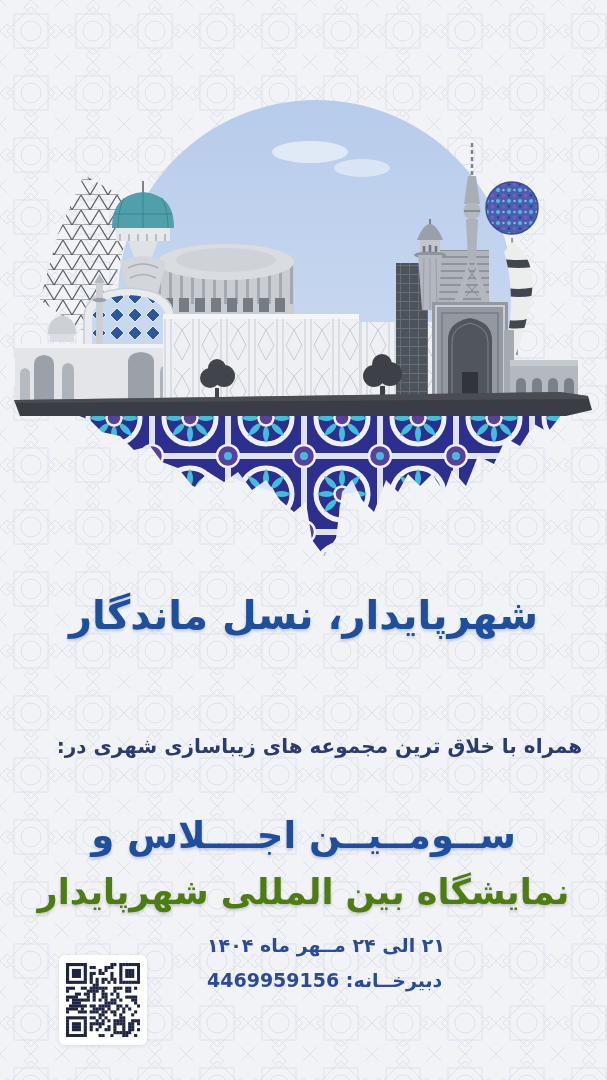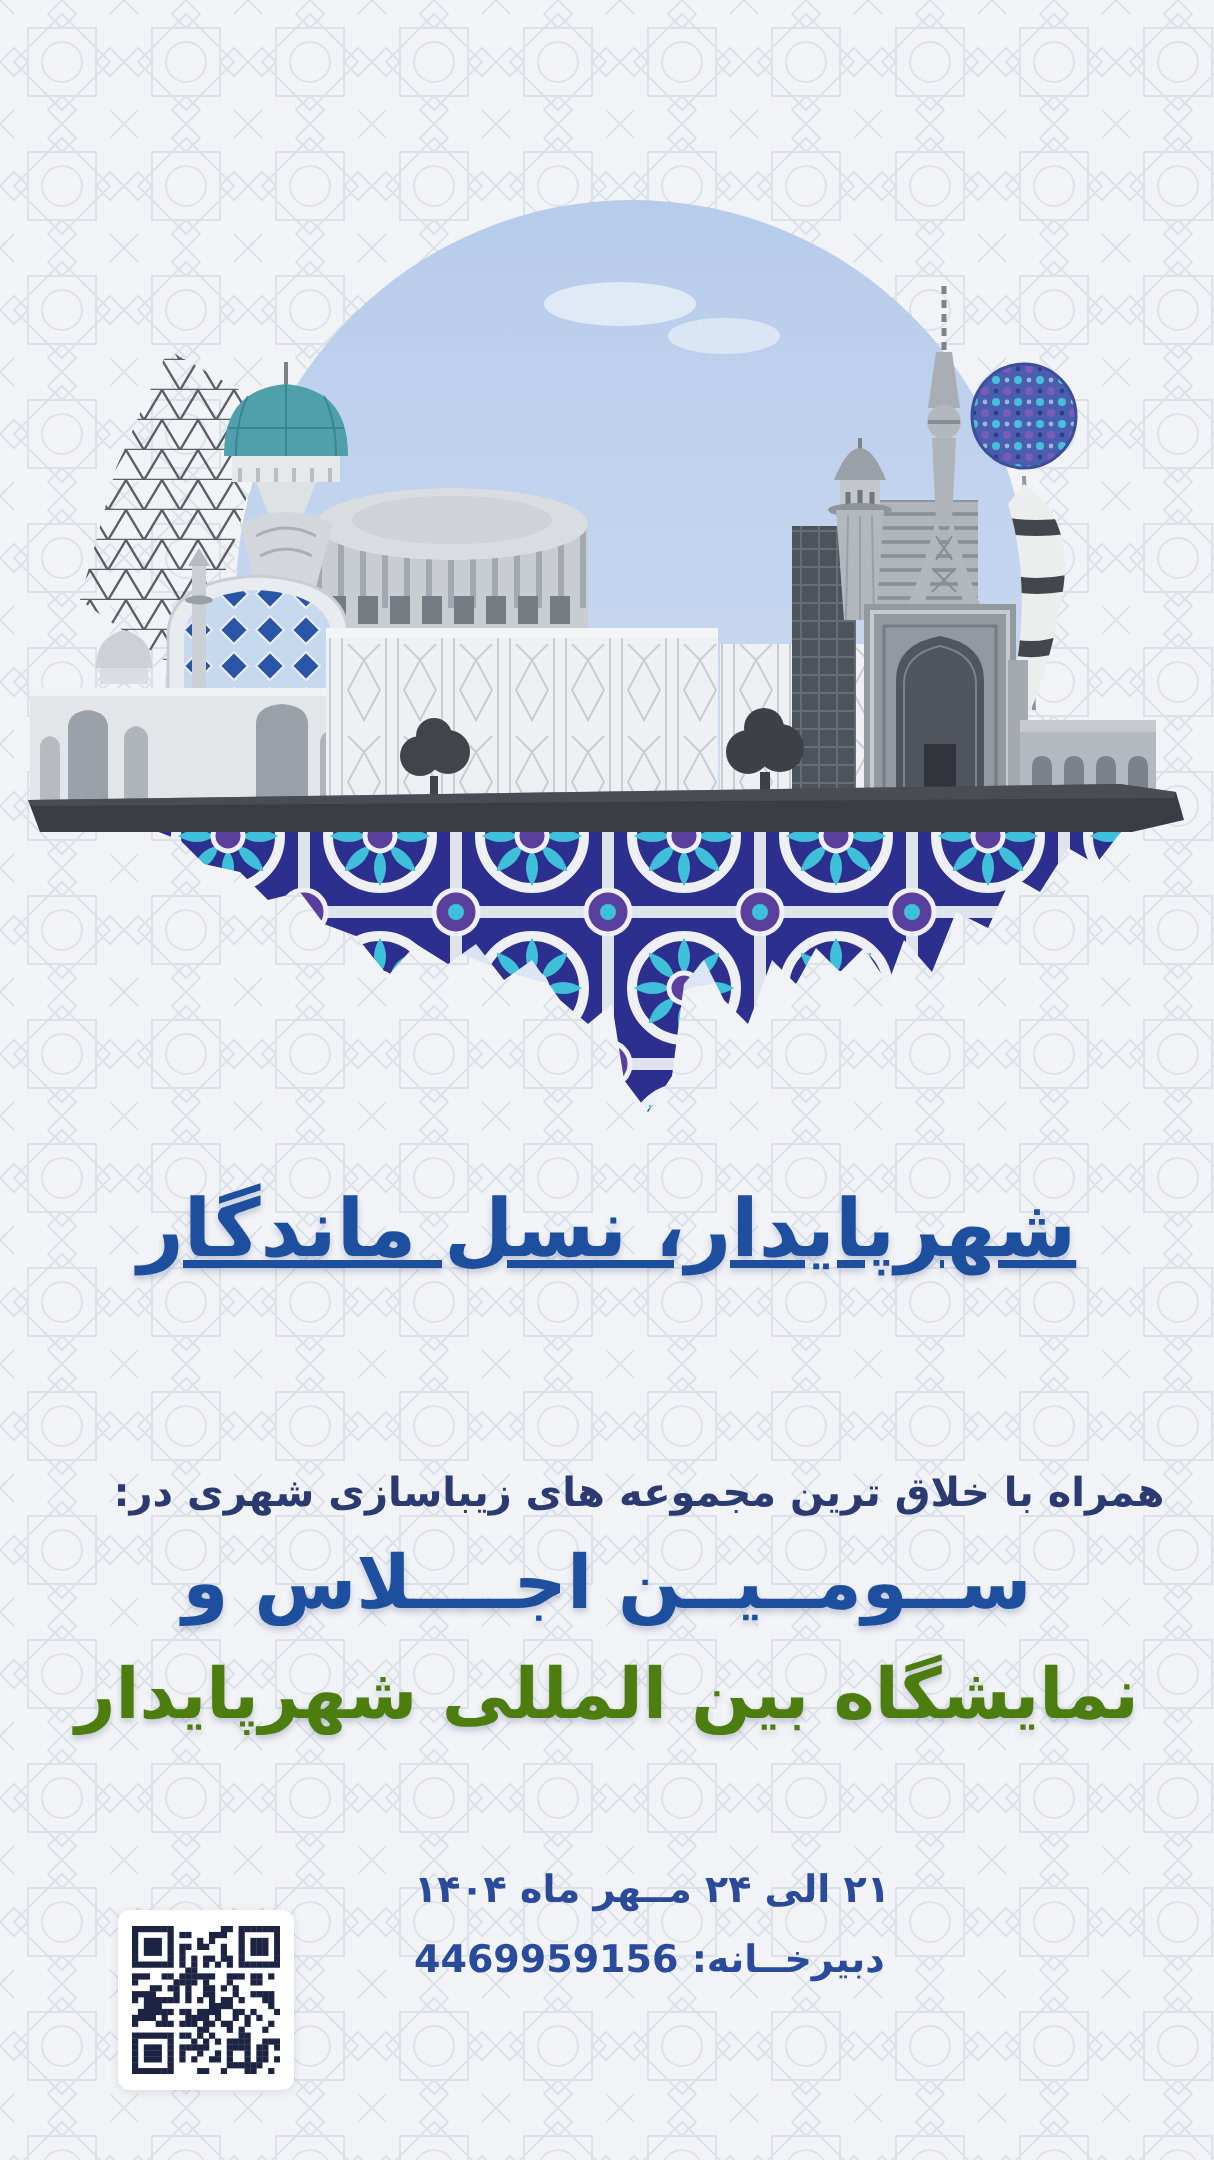--- a/index.html
+++ b/index.html
@@ -4,24 +4,24 @@
 <style>
   html,body{margin:0;padding:0;}
   body{
     width:607px;height:1080px;position:relative;overflow:hidden;
     background:#f2f3f6;
     font-family:"DejaVu Sans",sans-serif;
   }
   .layer{position:absolute;left:0;top:0;}
   #bg-pattern{z-index:0;}
   #collage{z-index:1;}
-  .txt{position:absolute;left:0;width:607px;text-align:center;direction:rtl;z-index:2;}
+  .txt{position:absolute;left:0;width:607px;text-align:center;direction:rtl;z-index:2;margin-top:44px;}
   .slogan{
     top:592px;font-size:40px;font-weight:bold;color:#1e4f9e;
-    text-shadow:0 2px 3px rgba(30,50,110,.22);letter-spacing:0;text-decoration:underline;
+    text-shadow:0 2px 3px rgba(30,50,110,.22);letter-spacing:0;
   }
   .tagline{
     top:718px;font-size:20px;font-weight:bold;color:#2c3a72;
   }
   .event-line1{
     top:770px;font-size:37px;font-weight:bold;color:#1e4f9e;
     text-shadow:0 2px 3px rgba(30,50,110,.22);
   }
   .event-line2{
     top:828px;font-size:35px;font-weight:bold;color:#4d7c0f;

